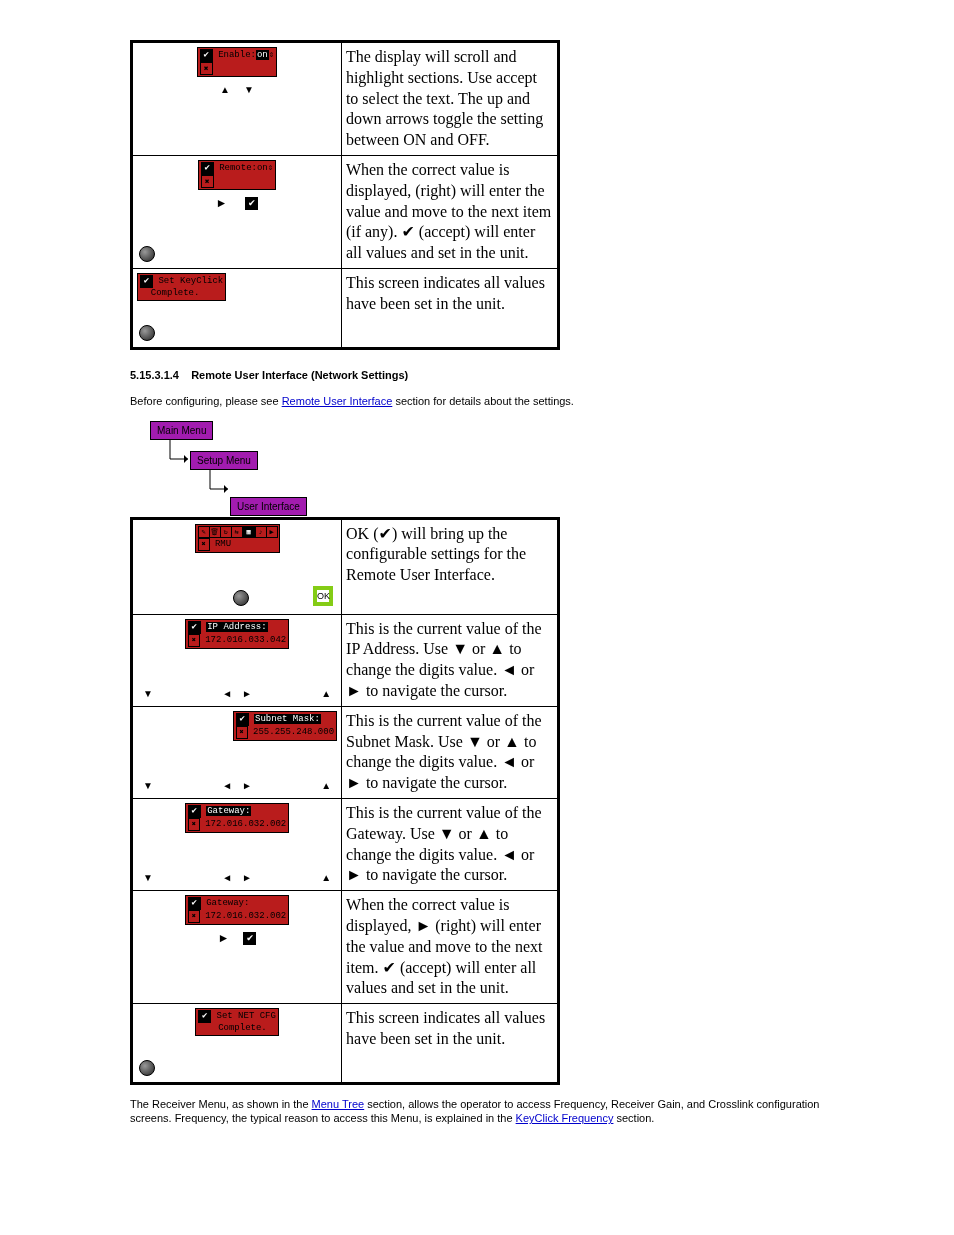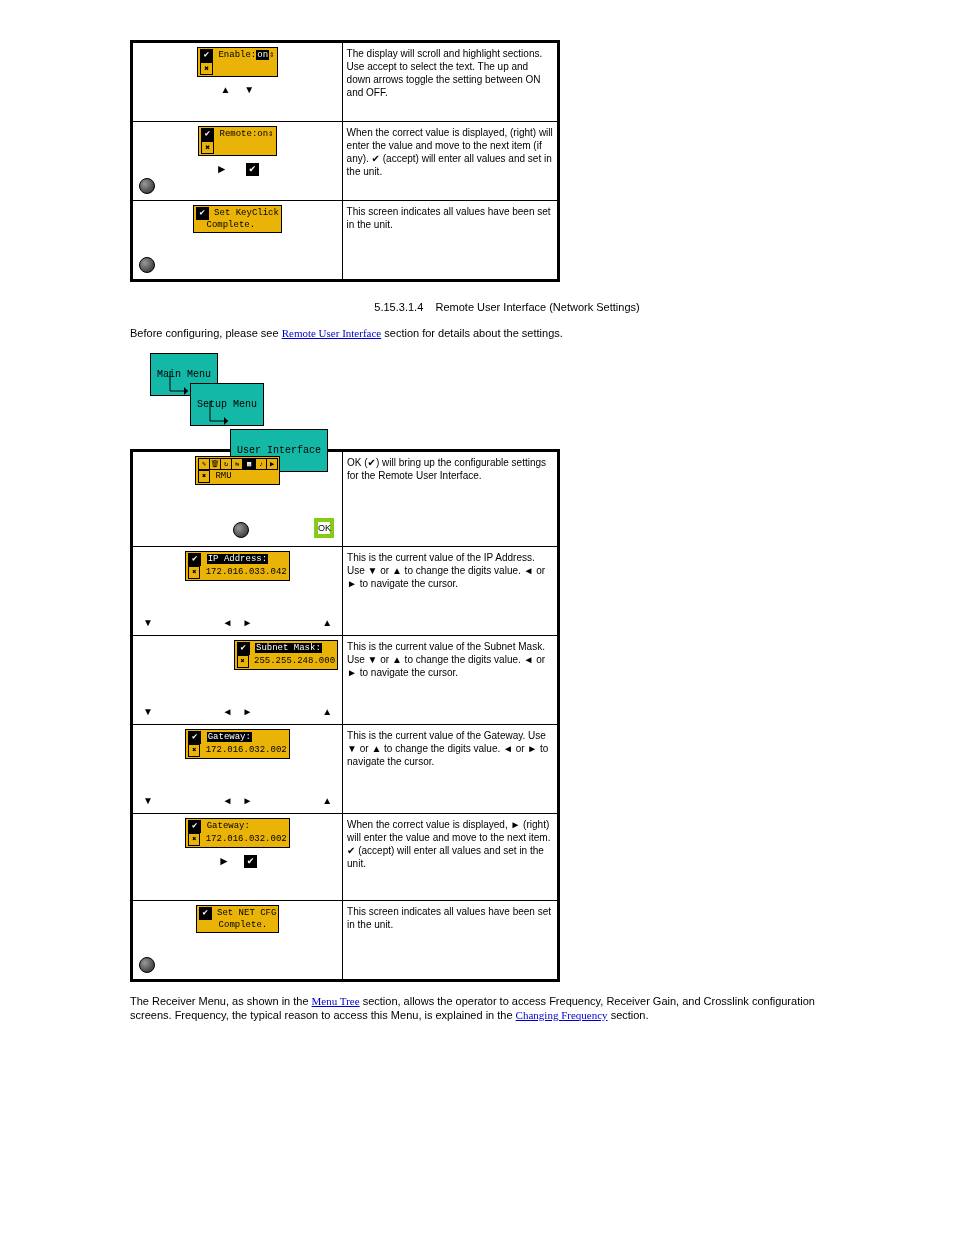--- a/index.html
+++ b/index.html
@@ -36,21 +36,21 @@
   .instr-table .rcol { width: 220px; font-size: 10px; }
 
   
   .lcd {
     display: inline-block;
     border: 1px solid #000;
     padding: 1px 2px;
     font-family: "Courier New", monospace;
     font-size: 9px;
     line-height: 11px;
-    background: #eab308;
+    background: #b91c1c;
     position: relative;
   }
   .lcd .row { white-space: nowrap; }
   .lcd .inv {
     background: #000;
     color: #fff;
     padding: 0 1px;
   }
   .tick {
     display: inline-flex;
@@ -68,37 +68,36 @@
     border: 1px solid #000;
   }
   .cell-inner {
     position: relative;
     height: 100%;
   }
   .pos-bl { position:absolute; bottom:2px; left:2px; }
 
   
   .para { font-size: 11px; margin: 12px 10px; max-width: 700px; }
-  .head { font-size: 11px; font-weight: normal; margin: 18px 10px 4px; text-align: center; }
-  a.xref { color: #0000cc; text-decoration: underline; font-family: Liberation Serif, serif; }
+  .head { font-size: 11px; font-weight: bold; margin: 18px 10px 4px; }
+  a.xref { color: #0000cc; text-decoration: underline; }
 
   
   .crumb {
     margin: 10px 0 6px 20px;
     position: relative;
     height: 90px;
     width: 220px;
   }
   .crumb .box {
     position:absolute;
     border:1px solid #000;
-    background:#14b8a6;
+    background:#a21caf;
     font-size:10px;
-    padding:14px 6px;
-    font-family:Liberation Mono, monospace;
+    padding:2px 6px;
   }
   .crumb svg { position:absolute; top:0; left:0; }
 
   .ok-icon {
     display:inline-block;
     width:12px;height:12px;border:4px solid #84cc16;
     font-size:9px; text-align:center; line-height:12px;
     position:absolute; bottom:4px; right:4px;
   }
 
@@ -111,21 +110,21 @@
     display:inline-block;
     width:10px;height:10px;
     border:1px solid #000;
     margin-right:-1px;
     font-size:7px;
     text-align:center;
     line-height:10px;
   }
   .lcd .iconstrip span.inv{background:#000;color:#fff;}
 
-  .rcol-text{font-size:10px;line-height:1.3;}
+  .rcol-text{font-size:16px;line-height:1.3;font-family:Liberation Serif, serif;}
 
   .cell-flex{
     display:flex;flex-direction:column;align-items:center;gap:6px;
     position:relative;height:100%;
   }
   .bottom-arrows{position:absolute;bottom:2px;left:0;right:0;display:flex;justify-content:space-between;padding:0 6px;font-size:10px;}
   .bottom-arrows .center{display:flex;gap:10px;}
 </style>
 </head>
 <body>
@@ -182,21 +181,21 @@
   (right) will enter the value and
 move to the next item (if any). ✔
 (accept) will enter all values and
 set in the unit.</div>
           </td>
     </tr>
 
     <tr>
       <td class="lcol">
         <div class="cell-inner">
-          <div style="display:flex;justify-content:center;">
+          <div style="display:flex;justify-content:flex-start;">
             <div class="lcd">
               <div class="row"><span class="tick dark">✔</span> <span>Set KeyClick</span></div>
               <div class="row">&nbsp;&nbsp;<span>Complete.</span></div>
             </div>
           </div>
           <div class="knob pos-bl"></div>
         </div>
       </td>
       <td class="rcol">
             <div class="rcol-text">This screen indicates all values
@@ -374,17 +373,17 @@
 have been set in the unit.</div>
           </td>
     </tr>
   </tbody>
     </table>
 
   <div class="para">
     <span>The Receiver Menu, as shown in the </span>
     <a class="xref" href="#">Menu Tree</a>
     <span> section, allows the operator to access Frequency, Receiver Gain, and Crosslink configuration screens. Frequency, the typical reason to access this Menu, is explained in the </span>
-    <a class="xref" href="#">Changing Frequency</a>
+    <a class="xref" href="#">KeyClick Frequency</a>
     <span> section.</span>
   </div>
 
 </div>
 
 </body></html>

